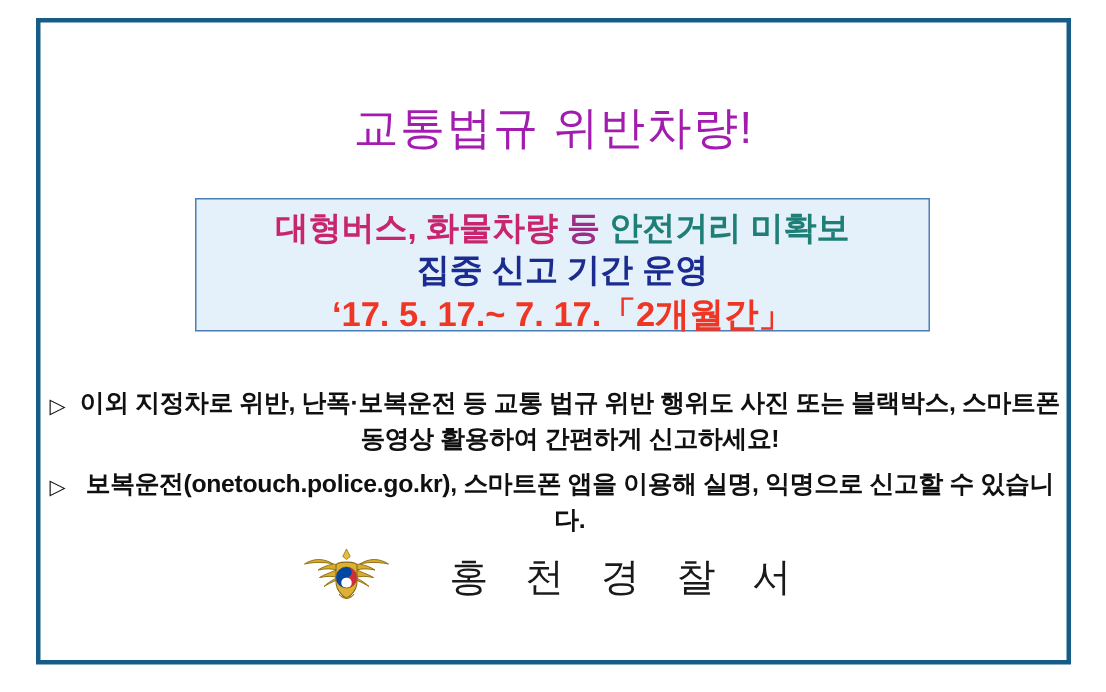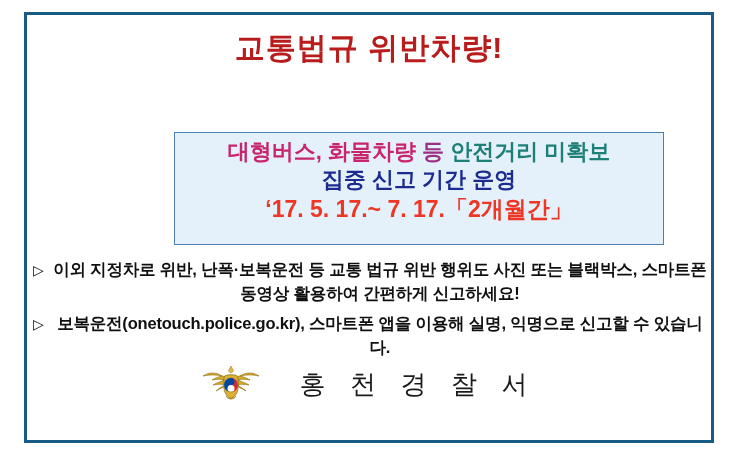--- a/index.html
+++ b/index.html
@@ -30,25 +30,26 @@
   
   #headline-block {
     position: absolute;
     left: 0;
     top: 16px;
     width: 100%;
     text-align: center;
   }
   #headline-line1 {
     font-size: 30px;
-    font-weight: bold;
-    color: #b91c1c;
+    font-weight: normal;
+    color: #a21caf;
     letter-spacing: 1px;
     line-height: 1.15;
     white-space: nowrap;
+    margin-top: 38px;
   }
   #headline-line2 {
     margin-top: 6px;
     line-height: 1.15;
     white-space: nowrap;
   }
   .hl2-bold {
     font-size: 29px;
     font-weight: bold;
     color: #1b2fcd;
@@ -61,27 +62,26 @@
     font-family: "Liberation Serif", "DejaVu Serif", serif;
     letter-spacing: 1px;
   }
 
   
   #notice-box {
     position: absolute;
     left: 103px;
     top: 117px;
     width: 490px;
-    height: 113px;
+    height: 89px;
     background: #e4f1fb;
     border: 1px solid #4b7fb5;
     box-sizing: border-box;
     text-align: center;
     padding-top: 5px;
-    margin-left: 44px;
   }
   .box-line {
     white-space: nowrap;
     font-weight: bold;
     line-height: 1.02;
   }
   #box-line-1 {
     font-size: 22px;
     margin-top: 3px;
   }

